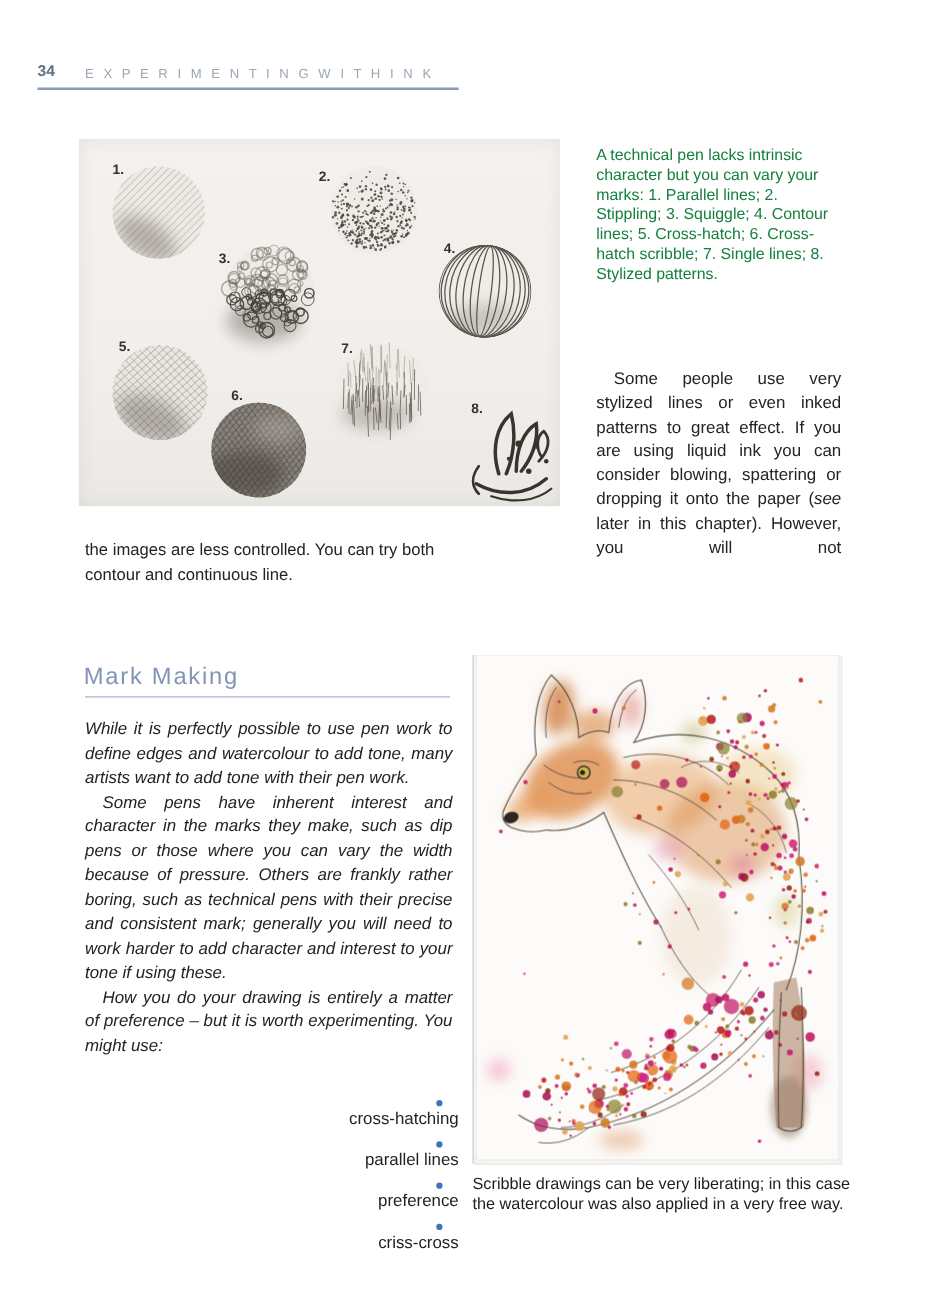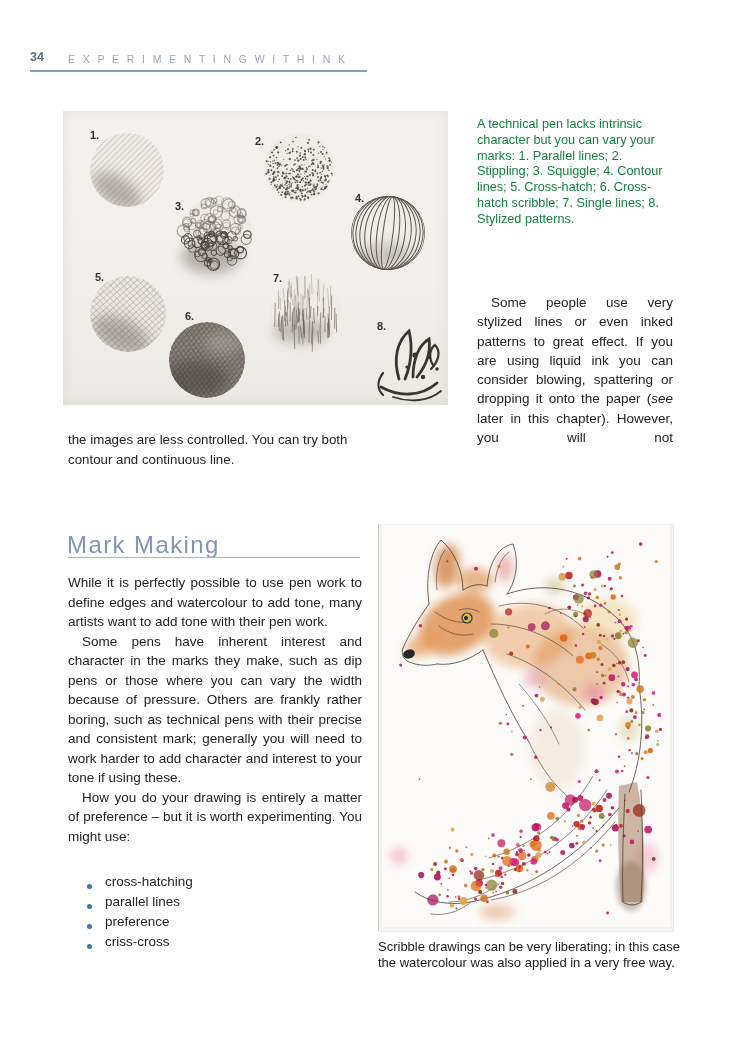--- a/index.html
+++ b/index.html
@@ -18,27 +18,27 @@
              box-shadow:inset 0 0 14px rgba(120,115,105,.12);}
   
   #cap-marks{left:477px;top:117px;width:200px;font-size:12.7px;line-height:15.8px;color:#15803d;}
   #para-right{left:477px;top:293px;width:196px;font-size:13.5px;line-height:19.3px;
               text-align:justify;text-align-last:justify;text-indent:14px;}
   #para-right .it{font-style:italic;}
   #below-left{left:68px;top:430px;width:296px;font-size:13.3px;line-height:19.5px;}
   #below-right{left:380px;top:432px;width:296px;font-size:13.3px;line-height:19.5px;letter-spacing:-0.25px;}
 
   
-  #sec-head{left:67px;top:531px;font-size:24px;letter-spacing:1.4px;color:#8195b5;}
+  #sec-head{left:67px;top:531px;font-size:19px;letter-spacing:1.4px;color:#8195b5;}
   #sec-rule{left:68px;top:557px;width:292px;height:1px;background:#a5b5cc;}
-  #sec-body{left:68px;top:573px;width:294px;font-size:13.5px;line-height:19.5px;text-align:justify;}
+  #sec-body{left:68px;top:573px;width:294px;font-size:13.5px;line-height:19.5px;text-align:justify;font-style:italic;}
   #sec-body p{margin:0;}
   #sec-body p.ind{text-indent:14px;}
   #bullets{left:68px;top:872px;width:280px;list-style:none;margin:0;padding:0 0 0 19px;}
-  #bullets li{display:flex;align-items:center;font-size:13.5px;line-height:20.1px;}
+  #bullets li{display:flex;align-items:flex-end;font-size:13.5px;line-height:20.1px;flex-direction:column;}
   #bullets .dot{flex:0 0 auto;width:5px;height:5px;border-radius:50%;background:#3f74b5;margin:8px 13px 0 0;}
 
   
   #fig-fox{left:378px;top:524px;width:294px;height:407px;background:#fbfaf8;
            border-left:1px solid #cfccc7;box-shadow:inset 0 0 10px rgba(130,125,115,.10), 1px 1px 0 #eceae6;}
   #cap-fox{left:378px;top:939px;width:306px;font-size:13px;line-height:15.8px;color:#1f1c1a;}
 
   svg{display:block;}
   text.flabel{font-family:"Liberation Sans",sans-serif;font-size:11px;font-weight:bold;fill:#35312c;}
 </style>

